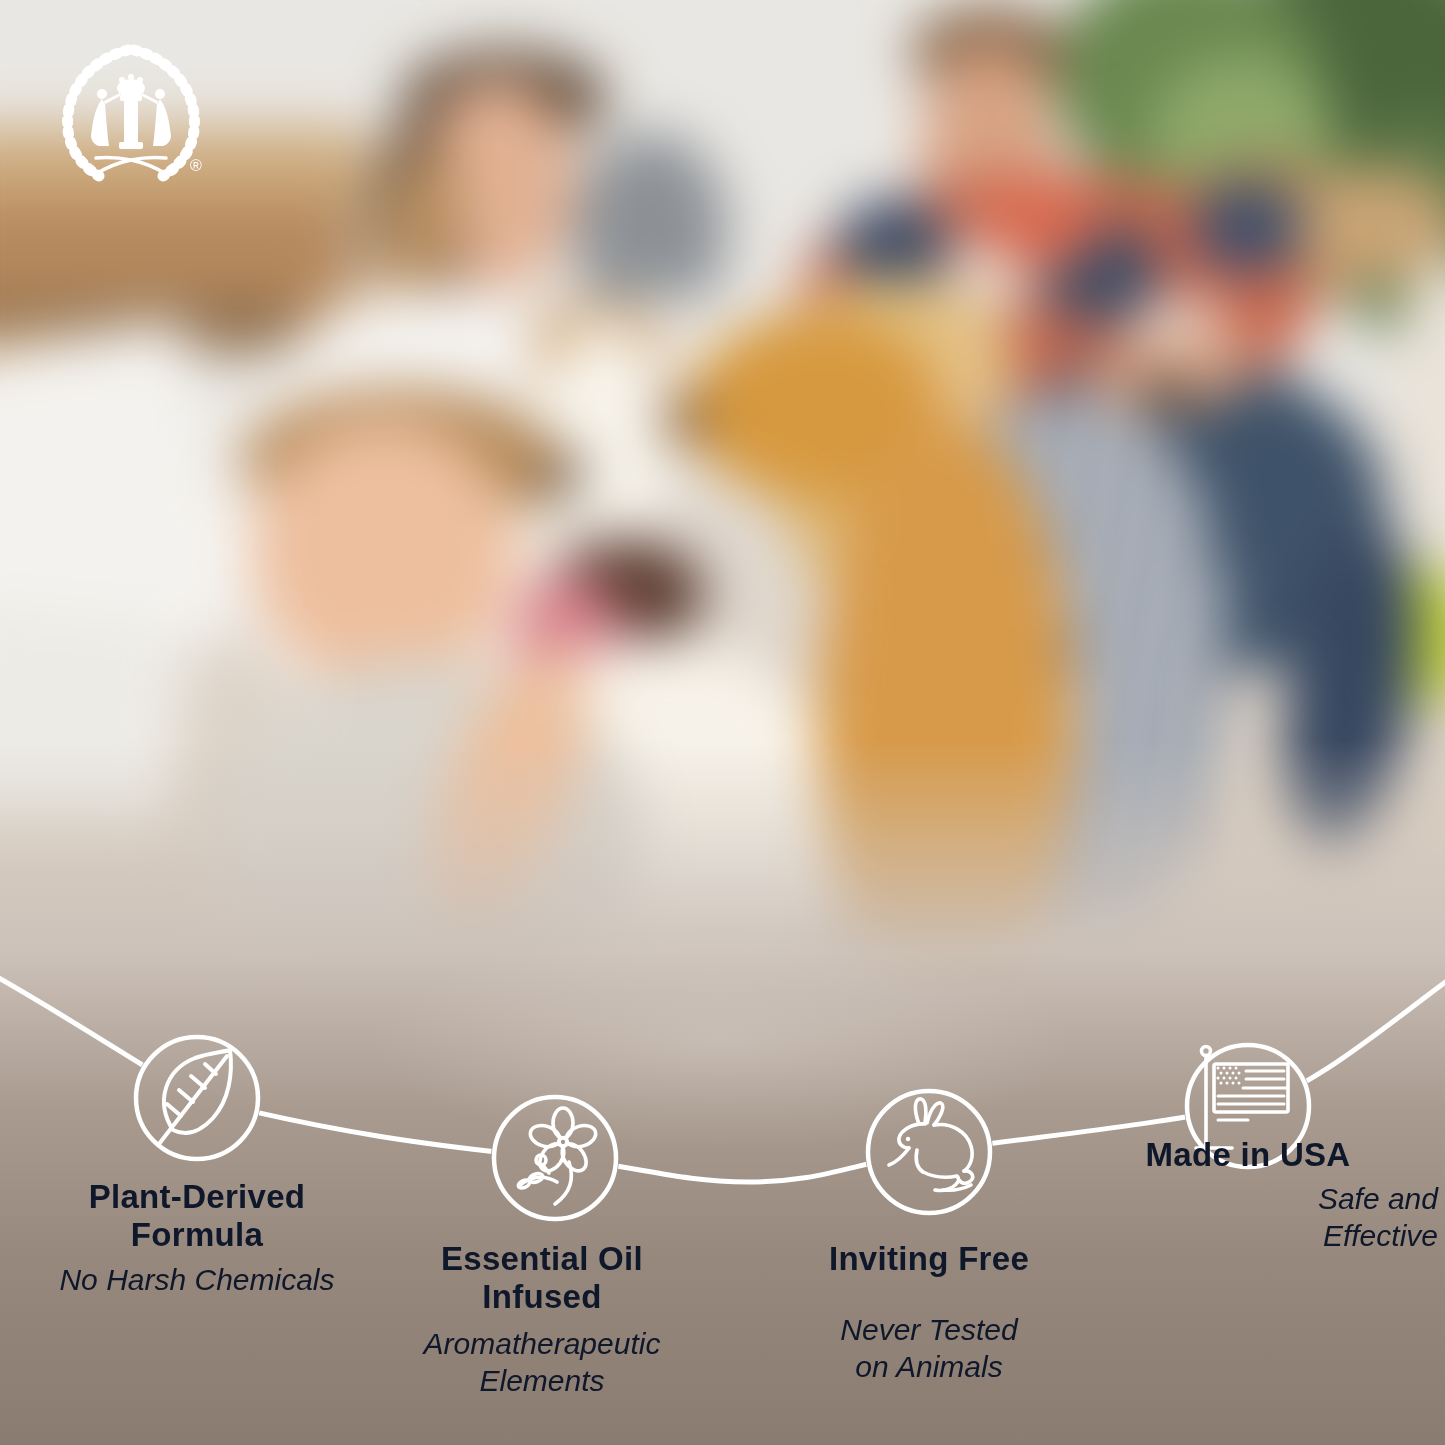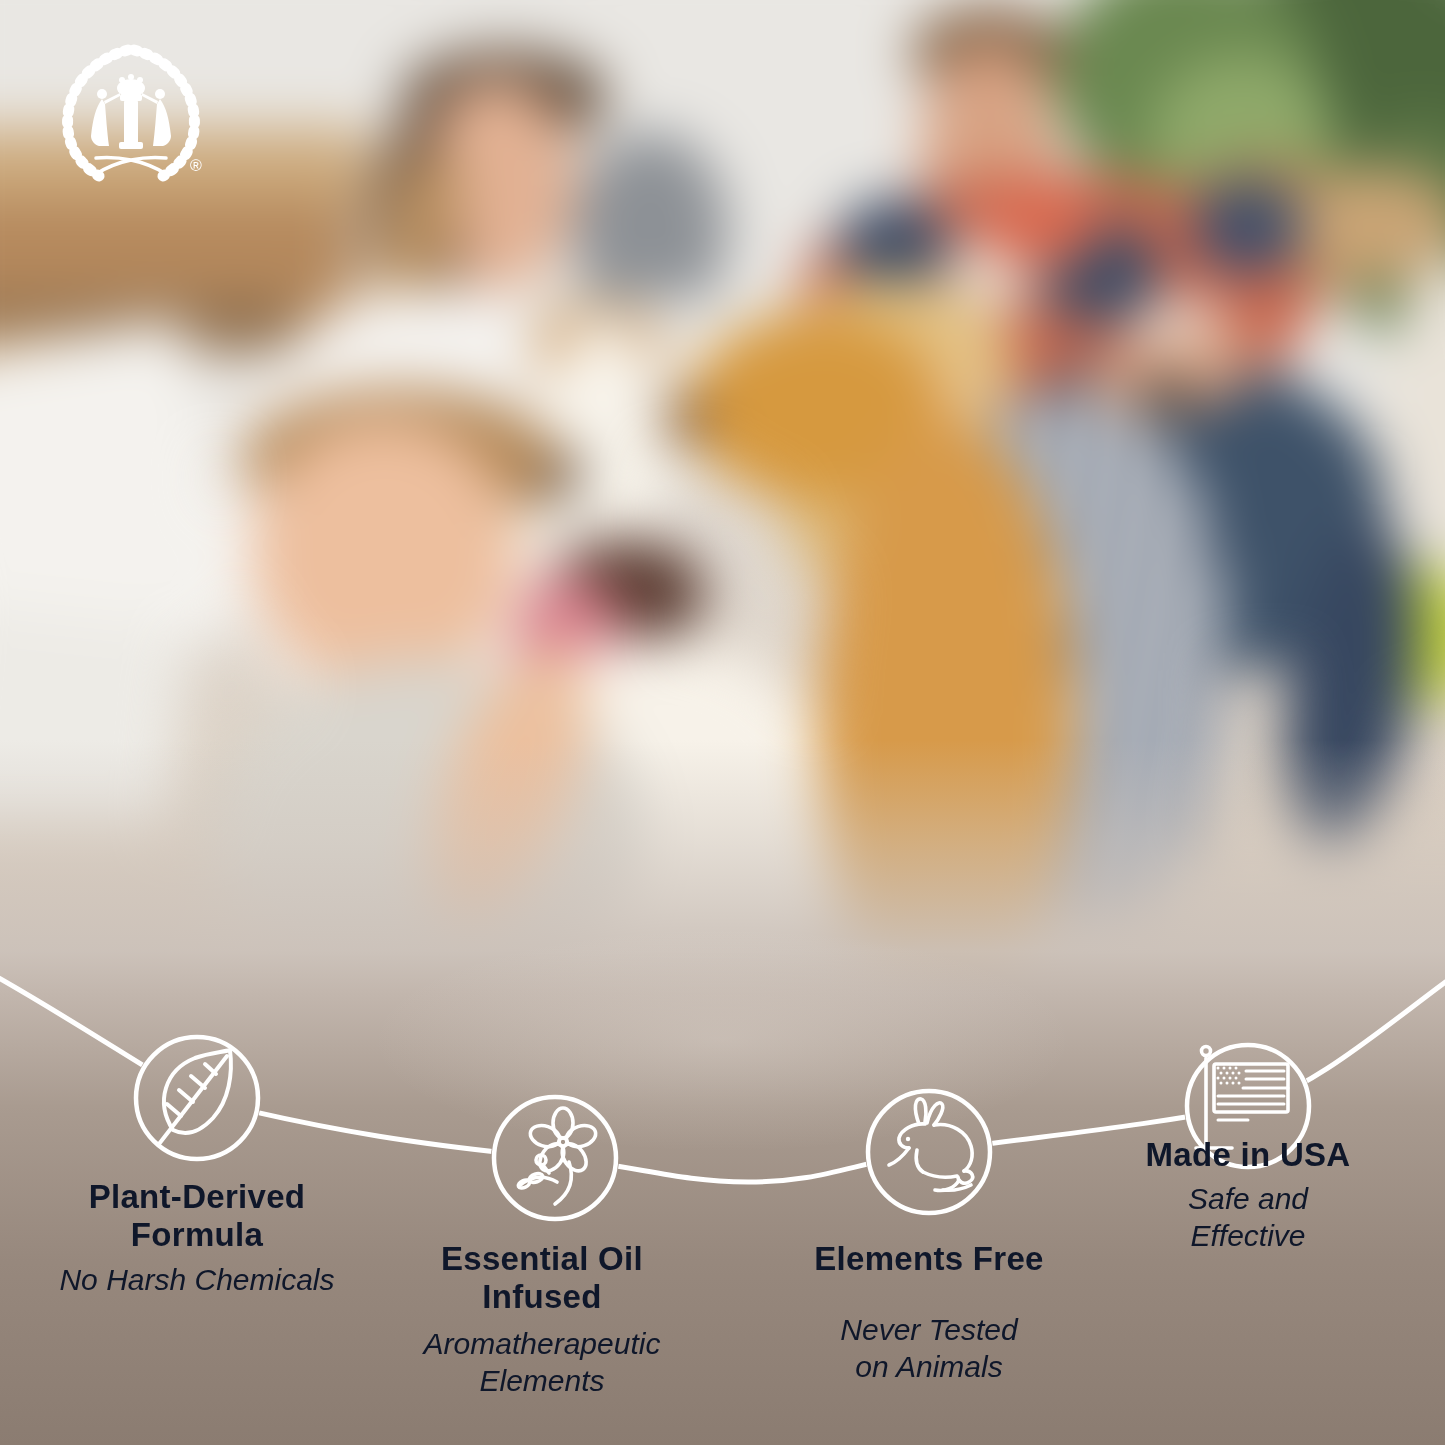--- a/index.html
+++ b/index.html
@@ -37,21 +37,21 @@
 
   
   .feature{position:absolute;width:380px;text-align:center;color:#0f172a;}
   .feature-title{font-size:33px;font-weight:700;line-height:38px;
      letter-spacing:0.3px;white-space:pre-line;}
   .feature-sub{font-size:30px;font-style:italic;font-weight:400;line-height:37px;
      white-space:pre-line;}
   .f1{left:7px;top:1178px;}   .f1 .feature-sub{margin-top:7px;}
   .f2{left:352px;top:1240px;} .f2 .feature-sub{margin-top:9px;}
   .f3{left:739px;top:1240px;} .f3 .feature-sub{margin-top:33px;}
-  .f4{left:1058px;top:1136px;}.f4 .feature-sub{margin-top:6px;}
+  .f4{left:1058px;top:1136px;}.f4 .feature-sub{margin-top:6px;text-align:right;}
 </style>
 </head>
 <body>
 
 <div class="canvas">
 
   <div class="photo-base"></div>
   <div class="photo-blobs">
 
     <div class="blob" style="left:-60px;top:-60px;width:1560px;height:520px;background:#e9e7e3;border-radius:0;"></div>
@@ -254,21 +254,21 @@
 Formula</div>
     <div class="feature-sub">No Harsh Chemicals</div>
   </div>
   <div class="feature f2">
     <div class="feature-title">Essential Oil
 Infused</div>
     <div class="feature-sub">Aromatherapeutic
 Elements</div>
   </div>
   <div class="feature f3">
-    <div class="feature-title">Elements Free</div>
+    <div class="feature-title">Inviting Free</div>
     <div class="feature-sub">Never Tested
 on Animals</div>
   </div>
   <div class="feature f4">
     <div class="feature-title">Made in USA</div>
     <div class="feature-sub">Safe and
 Effective</div>
   </div>
 
 </div>

